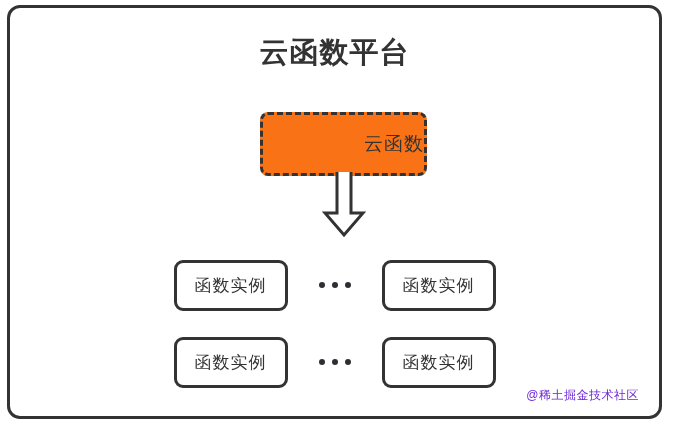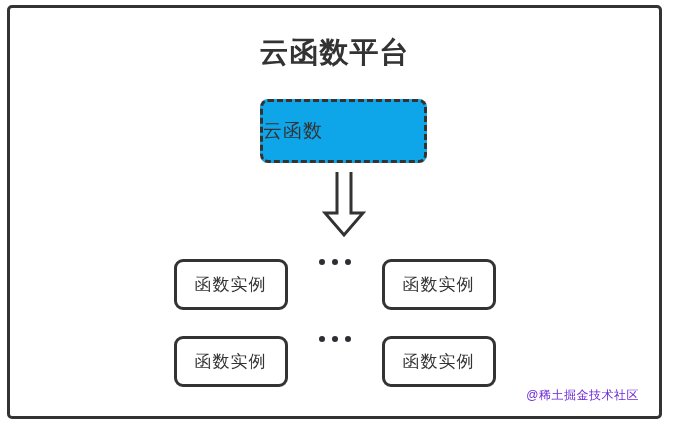--- a/index.html
+++ b/index.html
@@ -26,21 +26,21 @@
   }
 
   .platform-frame {
     position: absolute;
     left: 7px;
     top: 5px;
     width: 655px;
     height: 414px;
     box-sizing: border-box;
     border: 3px solid #333333;
-    border-radius: 5px;
+    border-radius: 13px;
     background: #ffffff;
   }
 
   
   .platform-title {
     position: absolute;
     left: 0;
     top: 27px;
     width: 100%;
     text-align: center;
@@ -49,30 +49,30 @@
     color: #333333;
     letter-spacing: 1px;
     line-height: 1.2;
     white-space: nowrap;
   }
 
   
   .cloud-function-box {
     position: absolute;
     left: 250px;
-    top: 91px;
+    top: 104px;
     width: 167px;
     height: 64px;
     box-sizing: border-box;
     border: 3px dashed #333333;
     border-radius: 8px;
-    background: #0ea5e9;
+    background: #f97316;
     display: flex;
     align-items: center;
-    justify-content: flex-start;
+    justify-content: flex-end;
   }
   .cloud-function-label {
     font-size: 19px;
     color: #333333;
     letter-spacing: 1px;
     white-space: nowrap;
   }
 
   
   .flow-arrow {
@@ -86,21 +86,21 @@
     display: block;
   }
 
   
   .instance-row {
     position: absolute;
     left: 0;
     width: 100%;
     height: 52px;
     display: flex;
-    align-items: flex-start;
+    align-items: center;
     justify-content: center;
     font-family: Liberation Serif, serif;
   }
   .instance-row.row-1 { top: 251px; }
   .instance-row.row-2 { top: 328px; }
 
   .instance-box {
     box-sizing: border-box;
     width: 114px;
     height: 51px;

